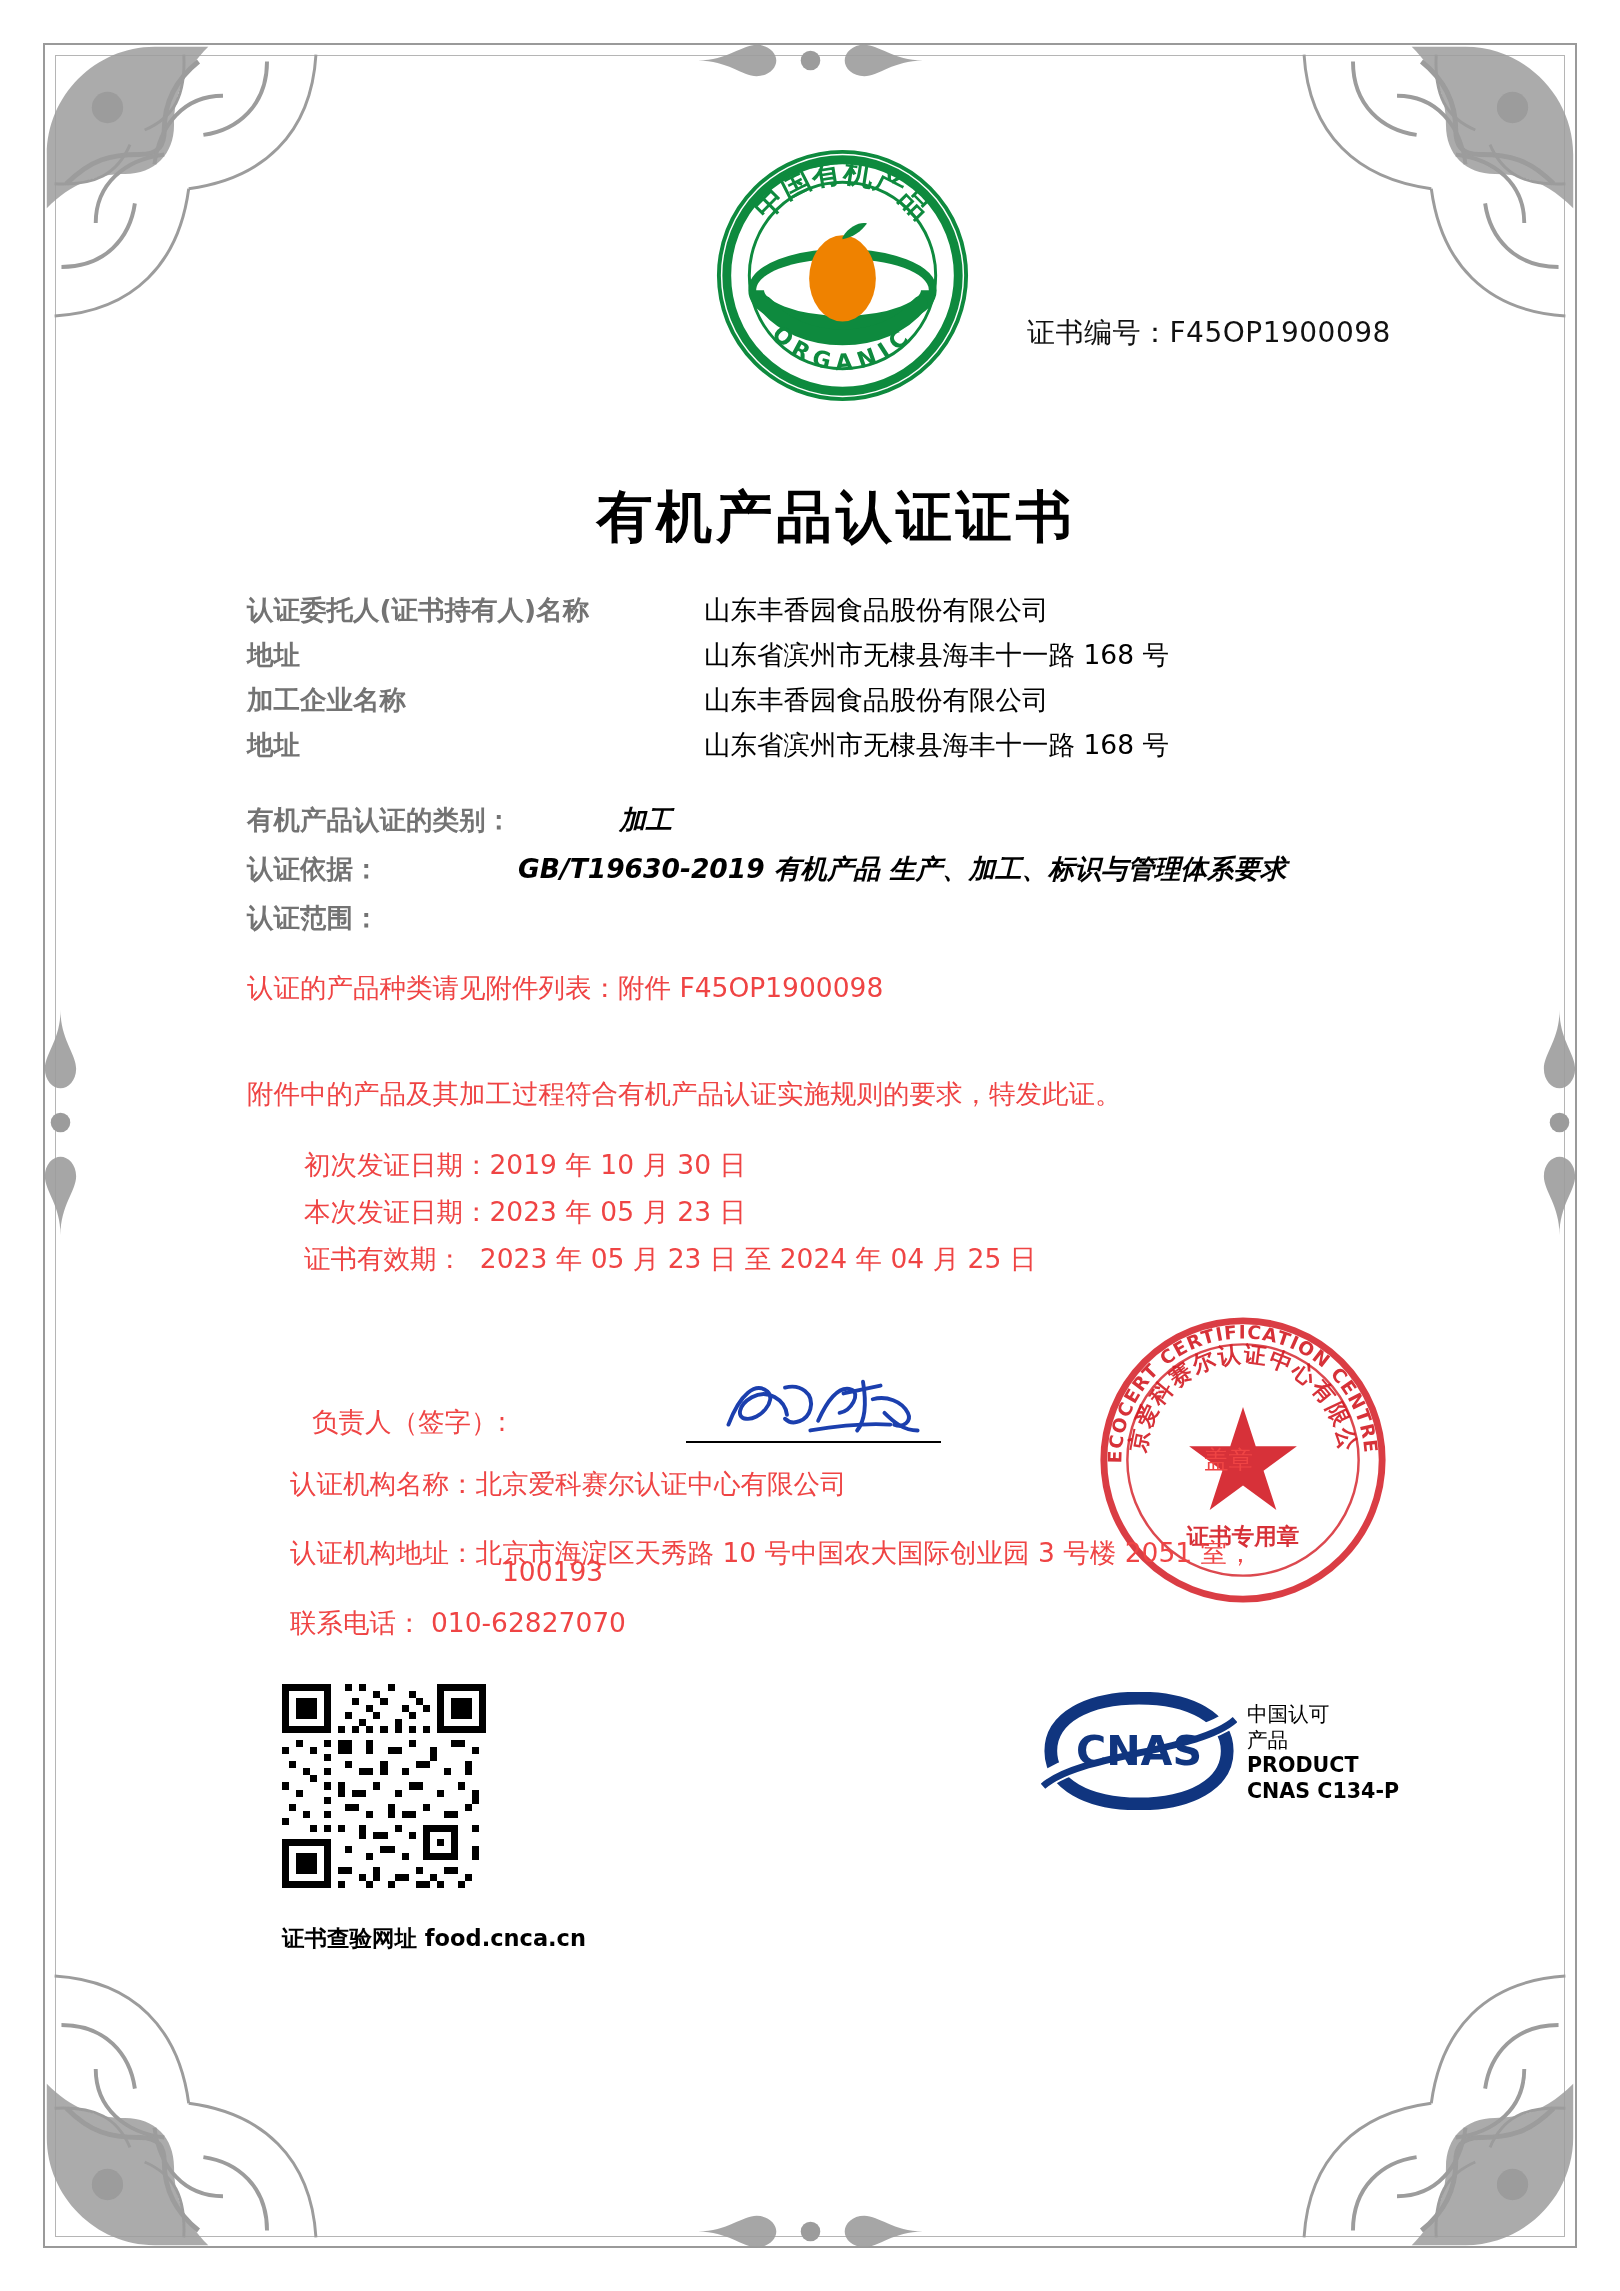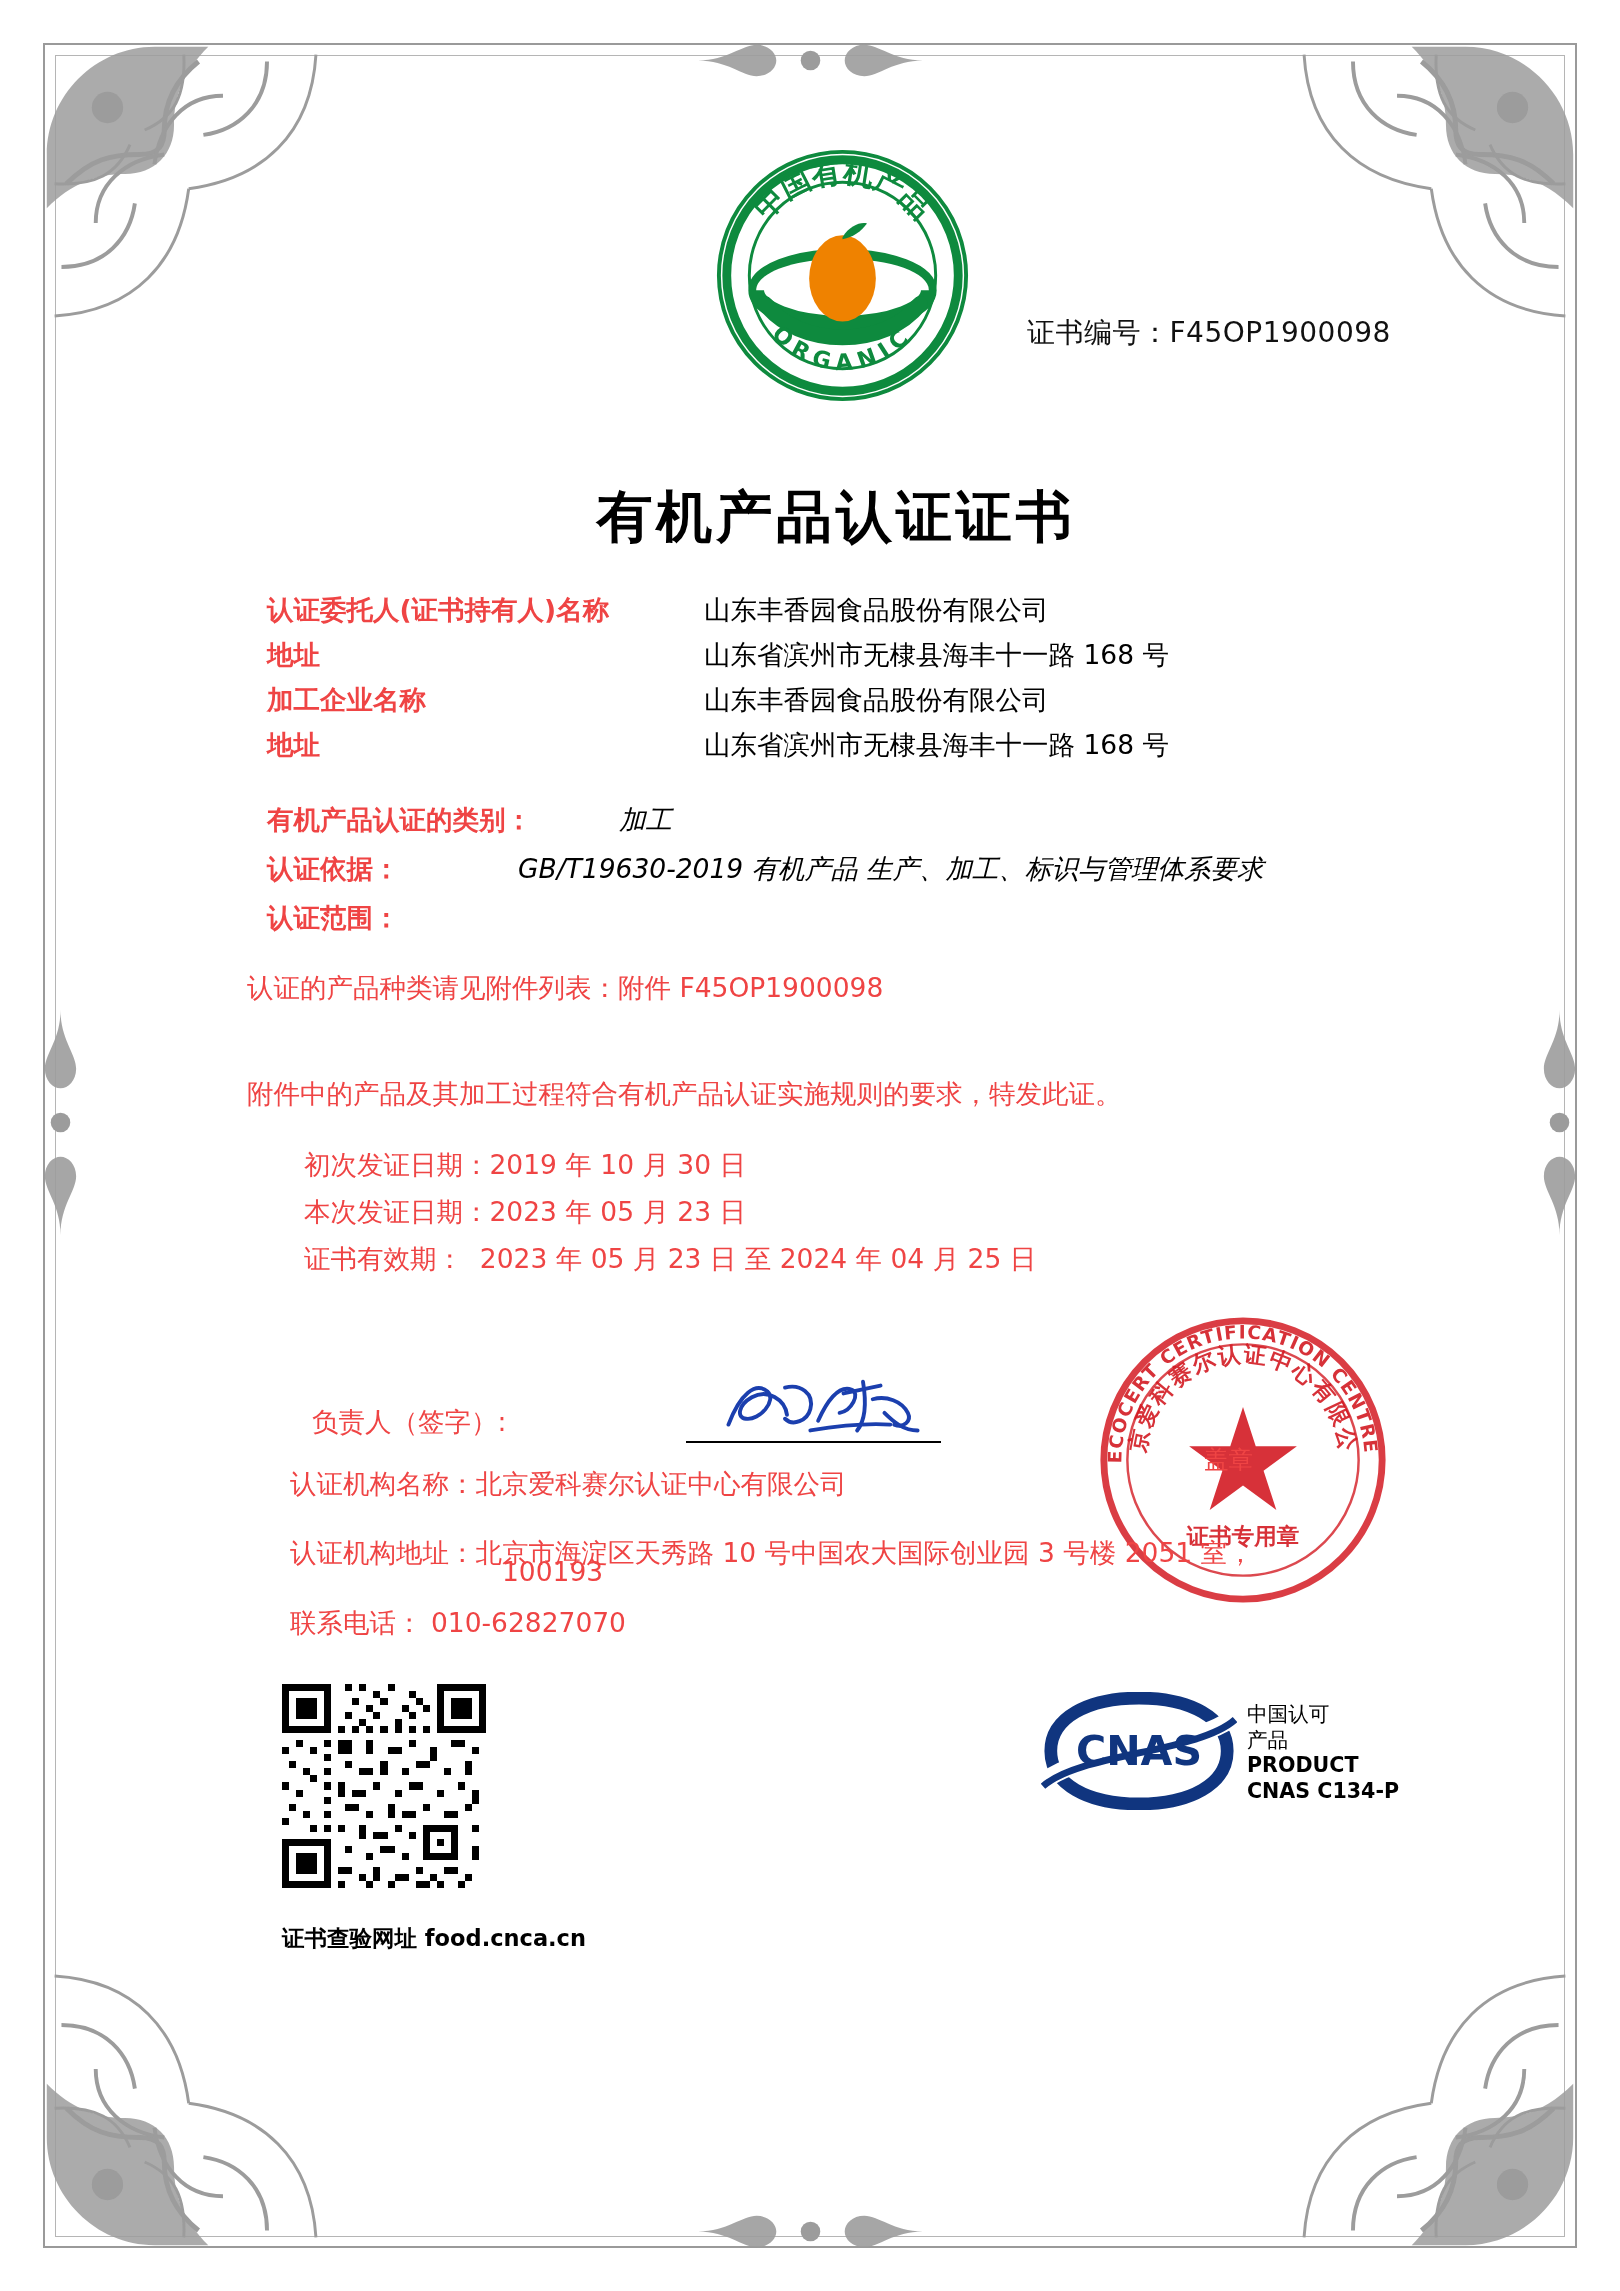--- a/index.html
+++ b/index.html
@@ -86,36 +86,35 @@
     font-size: 56px;
     font-weight: bold;
     letter-spacing: 3.9px;
     color: #000;
     padding-left: 26px;
   }
   .field-label {
     position: absolute;
     font-size: 26.5px;
     font-weight: bold;
-    color: #ef4444;
+    color: #737373;
     white-space: nowrap;
-    margin-left: 20px;
   }
   .field-value {
     position: absolute;
     font-size: 26.5px;
     color: #000;
     white-space: nowrap;
   }
   .lbl-col { left: 247px; }
   .val-col { left: 704px; }
 
   .italic-val {
     font-style: italic;
-    font-weight: normal;
+    font-weight: bold;
   }
 
   .para {
     position: absolute;
     font-size: 26.5px;
     color: #ef4444;
     white-space: nowrap;
   }
 
   

